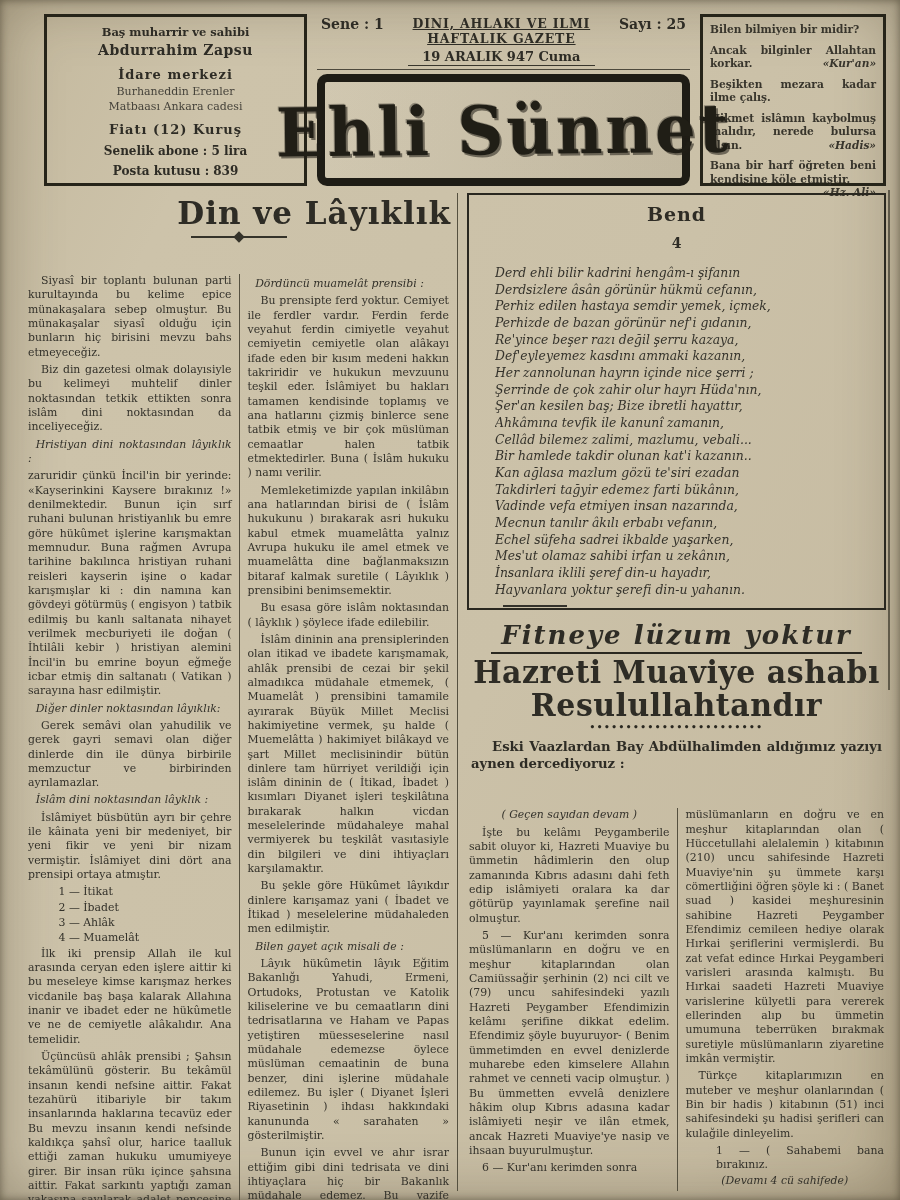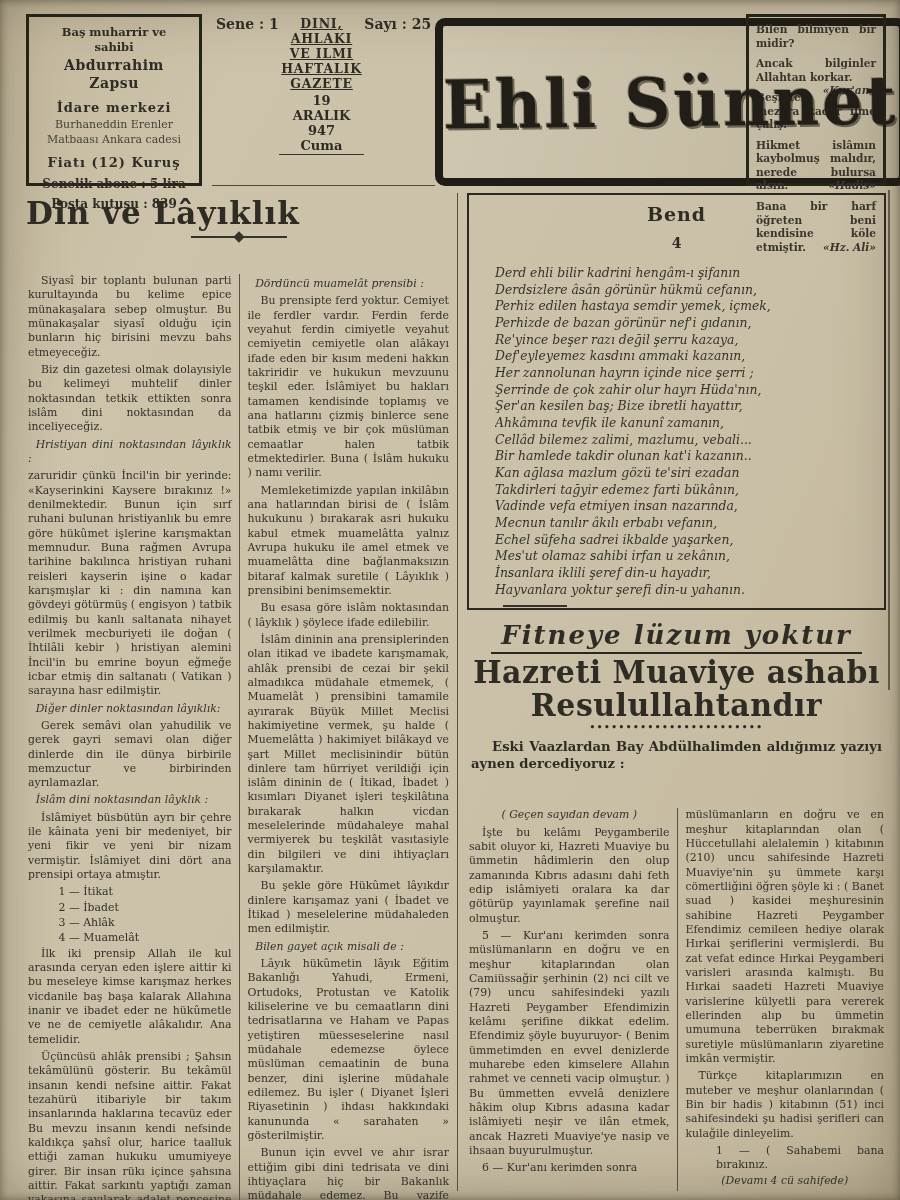--- a/index.html
+++ b/index.html
@@ -13,57 +13,57 @@
   .paper{
     position:relative;width:900px;height:1200px;box-sizing:border-box;
     padding:14px 14px 8px 26px;
     background:linear-gradient(115deg,#c3b89d 0%,#cdc3aa 18%,#cbc1a8 55%,#c6bba1 85%,#baae92 100%);
     box-shadow:inset 0 0 60px rgba(60,50,30,.35), inset 0 0 8px rgba(30,25,12,.5);
     overflow:hidden;
   }
   
   .header{display:flex;gap:10px;height:172px;}
   .pub-box{
-    width:176px;box-sizing:border-box;border:3px solid #262419;
-    padding:8px 13px;text-align:center;font-size:12px;line-height:1.3;
+    width:263px;box-sizing:border-box;border:3px solid #262419;
+    padding:8px 13px;text-align:center;font-size:12px;line-height:1.3;margin-left:18px;
   }
   .pb-line{margin:0 0 1px;}
   .pb-small{font-weight:bold;font-size:11.5px;}
   .pb-name{font-weight:bold;font-size:14px;letter-spacing:.5px;margin-bottom:8px;}
   .pb-head{font-weight:bold;font-size:13px;letter-spacing:1px;margin-top:7px;}
   .pb-plain{font-size:11px;color:#45423a;}
   .pb-bold{font-weight:bold;font-size:12px;margin-top:5px;}
-  .mast{flex:1;display:flex;flex-direction:row;min-width:0;}
+  .mast{flex:1;display:flex;flex-direction:column;min-width:0;}
   .mast-top{display:flex;align-items:flex-start;border-bottom:1px solid #4d493c;padding:2px 4px 3px;}
   .sene,.sayi{font-weight:bold;font-size:14px;white-space:nowrap;}
   .mast-center{flex:1;text-align:center;}
   .tagline{font-weight:bold;font-size:12.5px;letter-spacing:.8px;text-decoration:underline;}
   .dateline{display:inline-block;font-weight:bold;font-size:13px;border-bottom:1.5px solid #39362c;margin-top:2px;padding:0 14px 1px;}
   .logo-frame{
     flex:1;margin-top:4px;border:8px solid #1e1c15;border-radius:10px;
     display:flex;align-items:center;justify-content:center;
     background:linear-gradient(100deg,rgba(255,255,255,.08),rgba(0,0,0,.05));
   }
   .logo-text{
     font-family:"DejaVu Serif","Liberation Serif",serif;
     font-weight:bold;font-size:64px;letter-spacing:3px;color:#201e16;
     transform:rotate(-.6deg) scaleY(1.05);
     text-shadow:2px 2px 0 rgba(32,30,22,.55), -1px -1px 0 rgba(32,30,22,.35);
     white-space:nowrap;
   }
   .quote-box{
-    width:140px;box-sizing:border-box;border:3px solid #262419;
+    width:186px;box-sizing:border-box;border:3px solid #262419;
     padding:6px 7px;font-size:10.6px;line-height:1.28;text-align:justify;
   }
   .quote{margin:0 0 7px;font-weight:bold;color:#38352c;}
   .q-source{font-style:italic;float:right;font-weight:bold;}
   
   .content{display:flex;margin-top:7px;height:998px;}
   .article1{width:432px;box-sizing:border-box;padding-right:6px;border-right:1px solid #55503f;}
-  .a1-title{margin:2px 0 0;text-align:left;font-size:31px;font-weight:bold;letter-spacing:1px;}
+  .a1-title{margin:2px 0 0;text-align:right;font-size:31px;font-weight:bold;letter-spacing:1px;}
   .orn-rule{width:96px;margin:5px auto 9px;border-top:2px solid #35332a;position:relative;}
   .orn-rule:after{
     content:"";position:absolute;left:50%;top:-5px;width:8px;height:8px;
     background:#35332a;transform:translateX(-50%) rotate(45deg);
   }
   .cols{display:flex;overflow:hidden;margin-top:36px;}
   .a1-cols{height:940px;}
   .col{width:50%;box-sizing:border-box;padding:0 7px 0 2px;
     font-size:10.9px;line-height:1.315;text-align:justify;color:#33312a;}
   .col + .col{border-left:1px solid #55503f;padding:0 2px 0 8px;}

